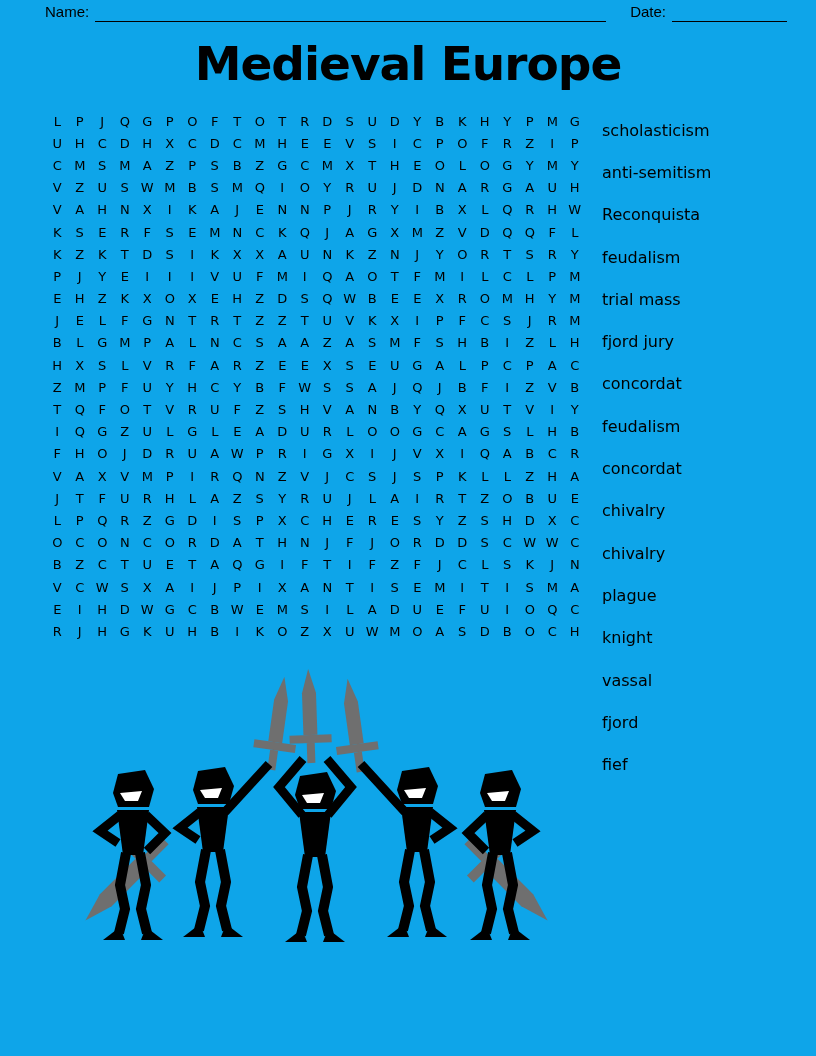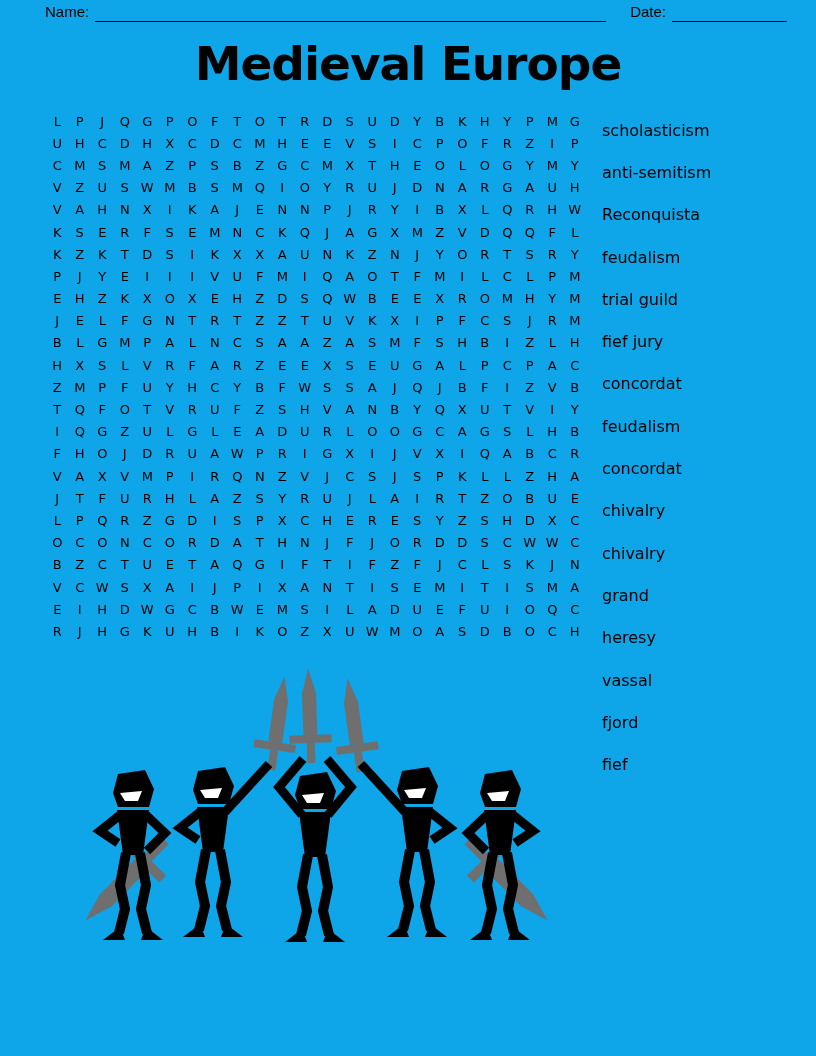--- a/index.html
+++ b/index.html
@@ -627,29 +627,29 @@
       <span class="cell">O</span>
       <span class="cell">C</span>
       <span class="cell">H</span>
     </div>
 
   <div class="words">
       <div class="word">scholasticism</div>
       <div class="word">anti-semitism</div>
       <div class="word">Reconquista</div>
       <div class="word">feudalism</div>
-      <div class="word">trial guild</div>
-      <div class="word">fief jury</div>
+      <div class="word">trial mass</div>
+      <div class="word">fjord jury</div>
       <div class="word">concordat</div>
       <div class="word">feudalism</div>
       <div class="word">concordat</div>
       <div class="word">chivalry</div>
       <div class="word">chivalry</div>
-      <div class="word">grand</div>
-      <div class="word">heresy</div>
+      <div class="word">plague</div>
+      <div class="word">knight</div>
       <div class="word">vassal</div>
       <div class="word">fjord</div>
       <div class="word">fief</div>
     </div>
 
   <svg class="art" width="530" height="310" viewBox="0 0 530 310">
     <defs>
       <g id="kbody">
         <polygon class="blk" points="-20,-62 -15,-81 12,-85 21,-66 16,-48 -15,-48"></polygon>
         <polygon points="-13,-62 9,-64 5,-54 -8,-54" fill="#ffffff"></polygon>

